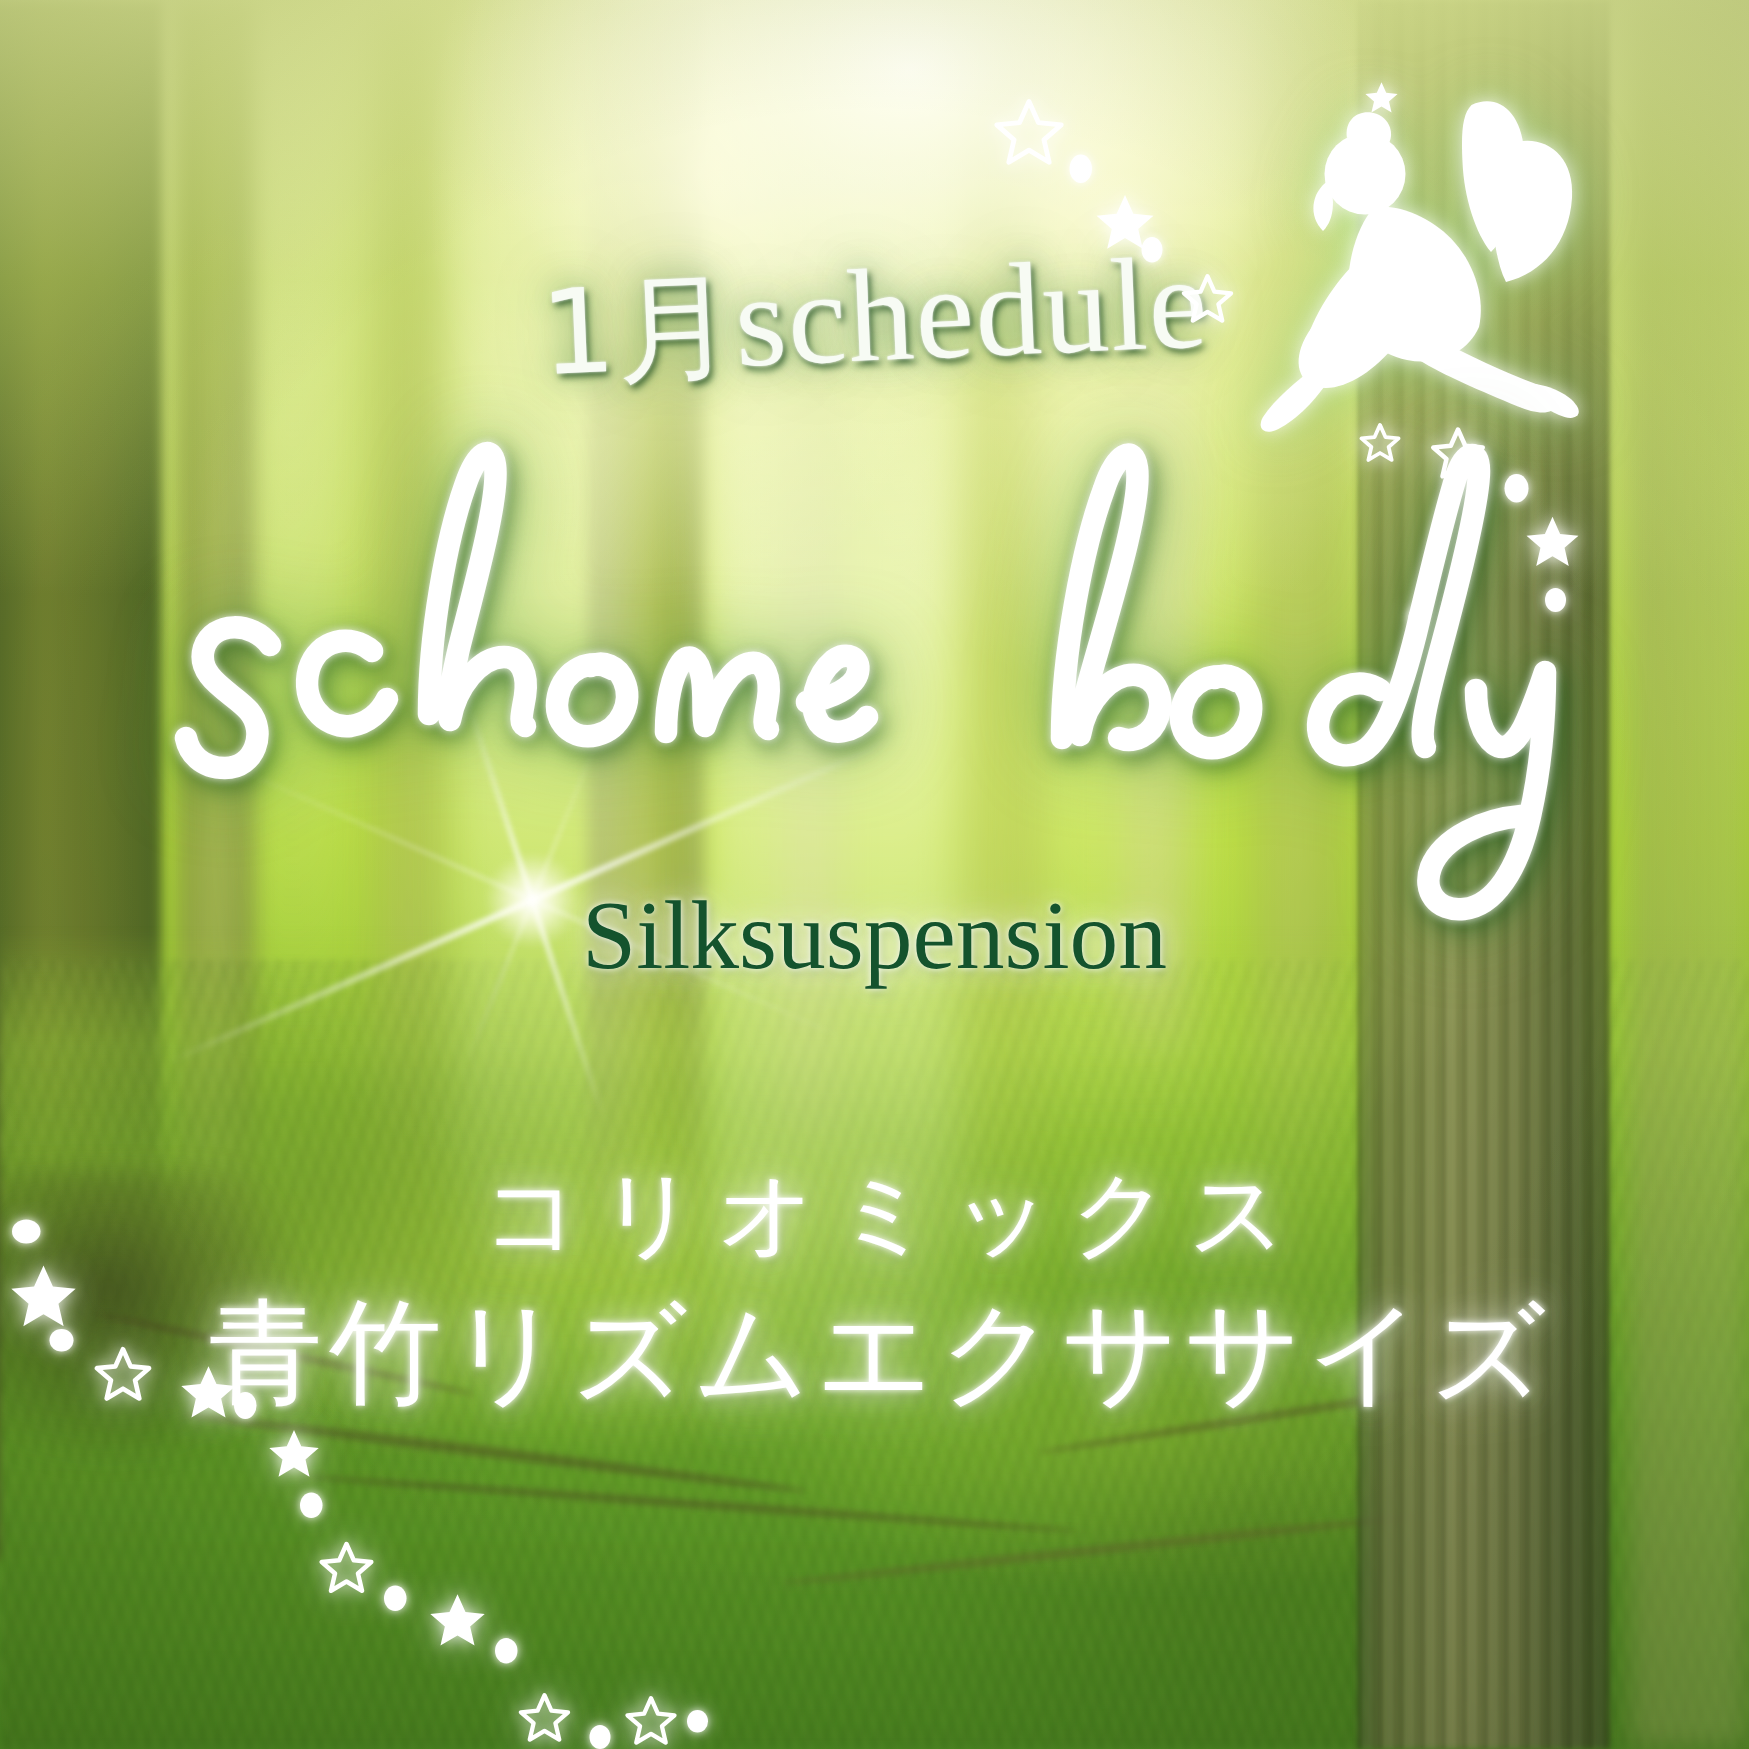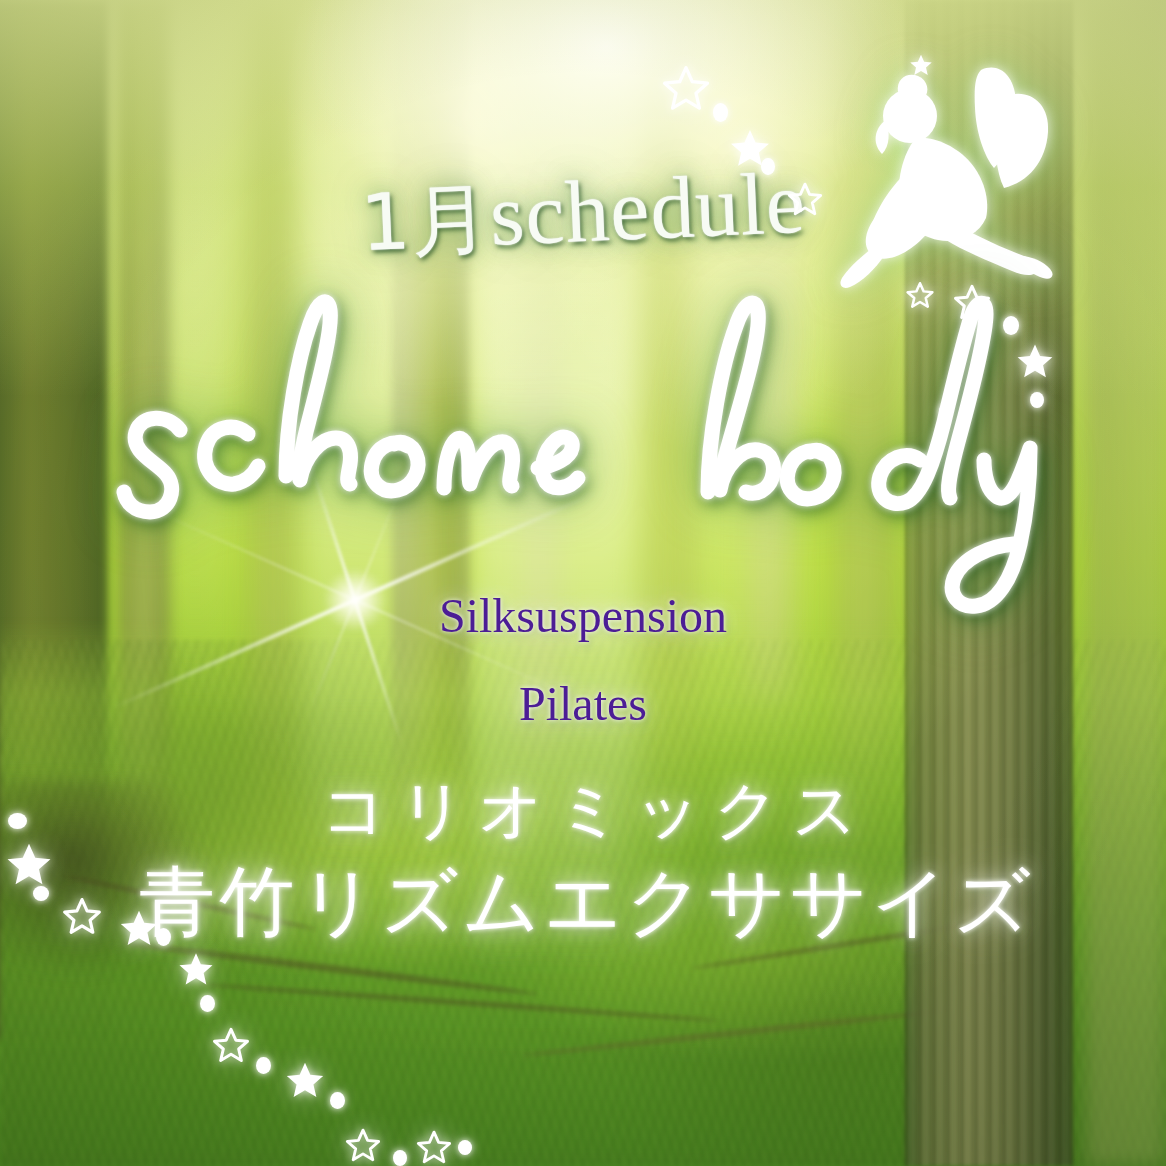--- a/index.html
+++ b/index.html
@@ -163,21 +163,21 @@
       0 0 44px rgba(60,130,50,.35);
   }
   .schedule .cjk{font-family:"DejaVu Sans",sans-serif;font-size:78px;}
 
   .brand{
     top:262px;left:0;height:360px;
   }
   .brand svg{display:block;margin:0 auto;}
 
   .svc{
-    font-size:48px;line-height:1;color:#4c1d95;
+    font-size:65px;line-height:1;color:#14532d;
     text-shadow:
       0 0 4px rgba(255,255,255,.95),
       0 0 16px rgba(255,255,255,.8),
       0 0 34px rgba(255,255,240,.6),
       2px 3px 8px rgba(70,110,30,.45);
   }
   .svc-1{top:592px;}
   .svc-2{top:680px;}
 
   .jp{
@@ -319,21 +319,20 @@
 
         <path d="M812 198 C798 188 778 196 772 214 C766 234 782 246 798 240 C814 234 826 200 836 160 C846 118 856 78 862 58 C868 38 878 36 878 52 C878 74 862 136 850 180 C842 210 838 228 842 236"></path>
 
         <path d="M876 198 C876 214 880 228 888 234 C896 240 904 232 910 218 C916 204 920 192 922 186
                  C922 210 920 246 912 282 C904 318 888 342 868 344 C850 346 840 332 846 316 C854 296 882 284 906 282"></path>
       </g>
     </svg>
   </div>
 
   <div class="txt svc svc-1">Silksuspension</div>
-  <div class="txt svc svc-2">Pilates</div>
   <div class="txt jp jp-1">コリオミックス</div>
   <div class="txt jp jp-2">青竹リズムエクササイズ</div>
 
   <div class="spark" style="left:660px;top:62px;">
     <svg width="52" height="52" viewBox="0 0 24 24" fill="none" stroke="#fff" stroke-width="1.5" stroke-linejoin="round">
       <path d="M12 2.6 L14.9 9.1 L21.9 9.8 L16.6 14.4 L18.2 21.3 L12 17.6 L5.8 21.3 L7.4 14.4 L2.1 9.8 L9.1 9.1 Z"></path>
     </svg>
   </div>
   <div class="dot" style="left:713px;top:103px;width:15px;height:19px;"></div>
   <div class="spark" style="left:727px;top:125px;">

